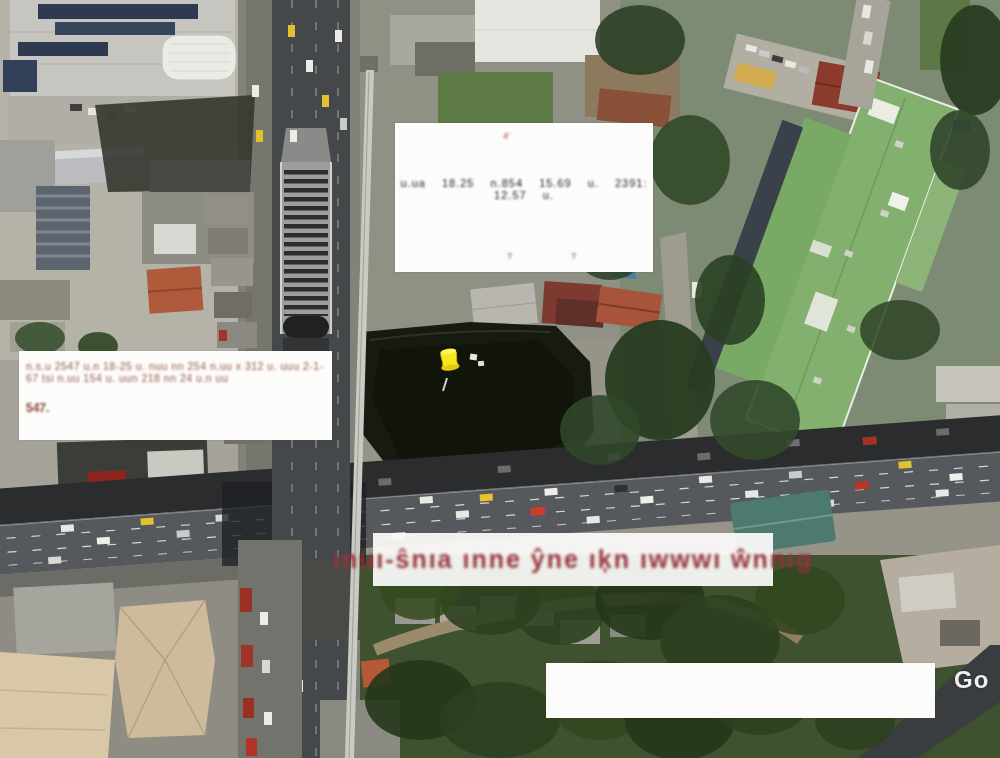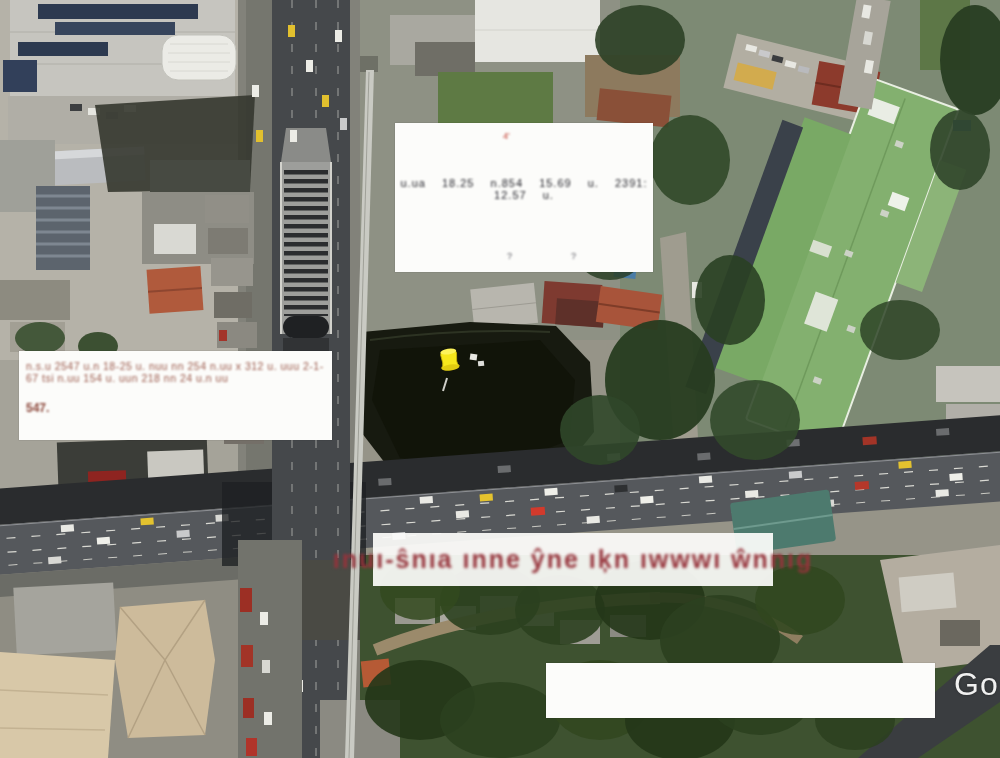--- a/index.html
+++ b/index.html
@@ -21,21 +21,21 @@
   .fn-a{left:112px;} .fn-b{left:176px;}
   .box-left{left:19px;top:351px;width:313px;height:89px;}
   .box-left .line{position:absolute;left:7px;top:9px;right:5px;font-size:10.5px;
      line-height:12px;color:#9a584a;letter-spacing:.5px;}
   .box-left .word{position:absolute;left:7px;top:50px;font-size:12px;font-weight:bold;color:#8a4538;}
   .banner{left:373px;top:533px;width:400px;height:53px;background:rgba(252,252,250,.93);
      display:flex;align-items:center;justify-content:center;}
   .banner .txt{font-size:25px;font-weight:bold;color:#96333b;letter-spacing:2px;white-space:nowrap;}
   .box-bottom{left:546px;top:663px;width:389px;height:55px;}
   .pin{left:432px;top:346px;width:40px;height:48px;}
-  .watermark{left:954px;top:666px;font-size:32px;font-weight:400;color:rgba(255,255,255,.93);
+  .watermark{left:954px;top:666px;font-size:24px;font-weight:700;color:rgba(255,255,255,.93);
      letter-spacing:1px;text-shadow:0 0 3px rgba(0,0,0,.35);white-space:nowrap;}
 </style>
 </head>
 <body>
 
 <div class="stage">
 
 <svg class="map-svg" width="1000" height="758" viewBox="0 0 1000 758">
 
   <g>

